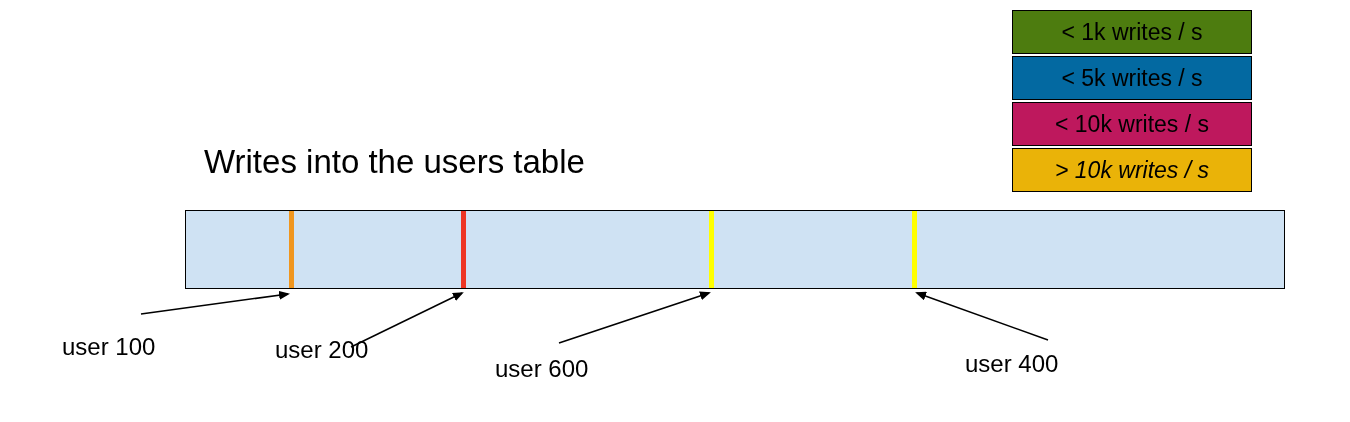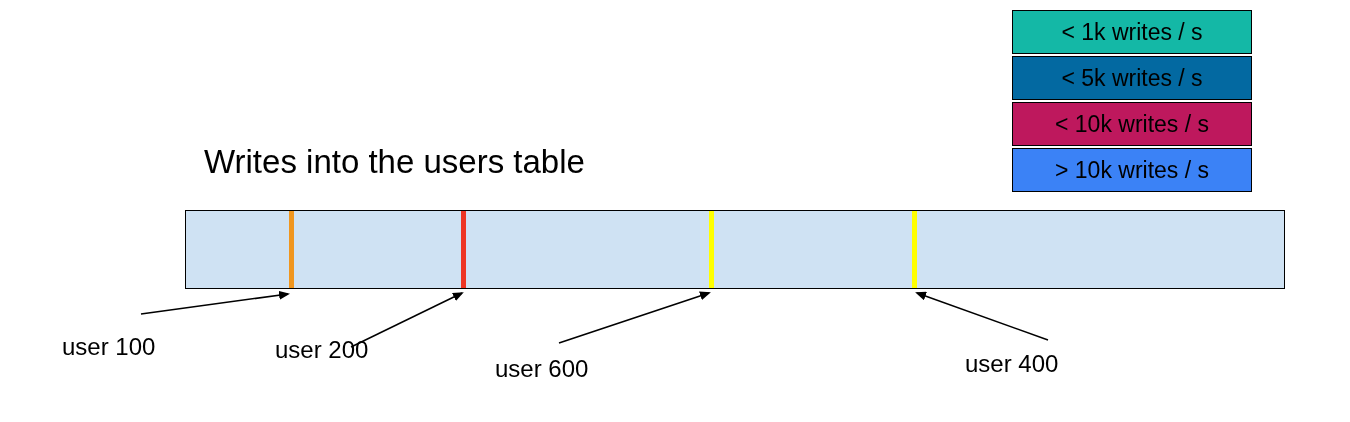--- a/index.html
+++ b/index.html
@@ -79,30 +79,30 @@
   .label-user-200 { left: 275px; top: 336px; }
   .label-user-300 { left: 495px; top: 355px; }
   .label-user-400 { left: 965px; top: 350px; }
 </style>
 </head>
 <body>
 
 <div class="canvas">
 
   <div class="legend">
-    <div class="legend-row" style="background-color: #14b8a6;">
+    <div class="legend-row" style="background-color: #4d7c0f;">
       <span>&lt; 1k writes / s</span>
     </div>
     <div class="legend-row" style="background-color: #0369a1;">
       <span>&lt; 5k writes / s</span>
     </div>
     <div class="legend-row" style="background-color: #be185d;">
       <span>&lt; 10k writes / s</span>
     </div>
-    <div class="legend-row" style="background-color: #3b82f6;">
+    <div class="legend-row" style="background-color: #eab308; font-style: italic;">
       <span>&gt; 10k writes / s</span>
     </div>
   </div>
 
   <div class="diagram-title">Writes into the users table</div>
 
   <div class="users-bar" style="background-color: rgb(207, 226, 243);">
     <div class="tick tick-user-100" style="background-color: rgb(240, 150, 30);"></div>
     <div class="tick tick-user-200" style="background-color: rgb(238, 53, 36);"></div>
     <div class="tick tick-user-300" style="background-color: rgb(255, 255, 0);"></div>

